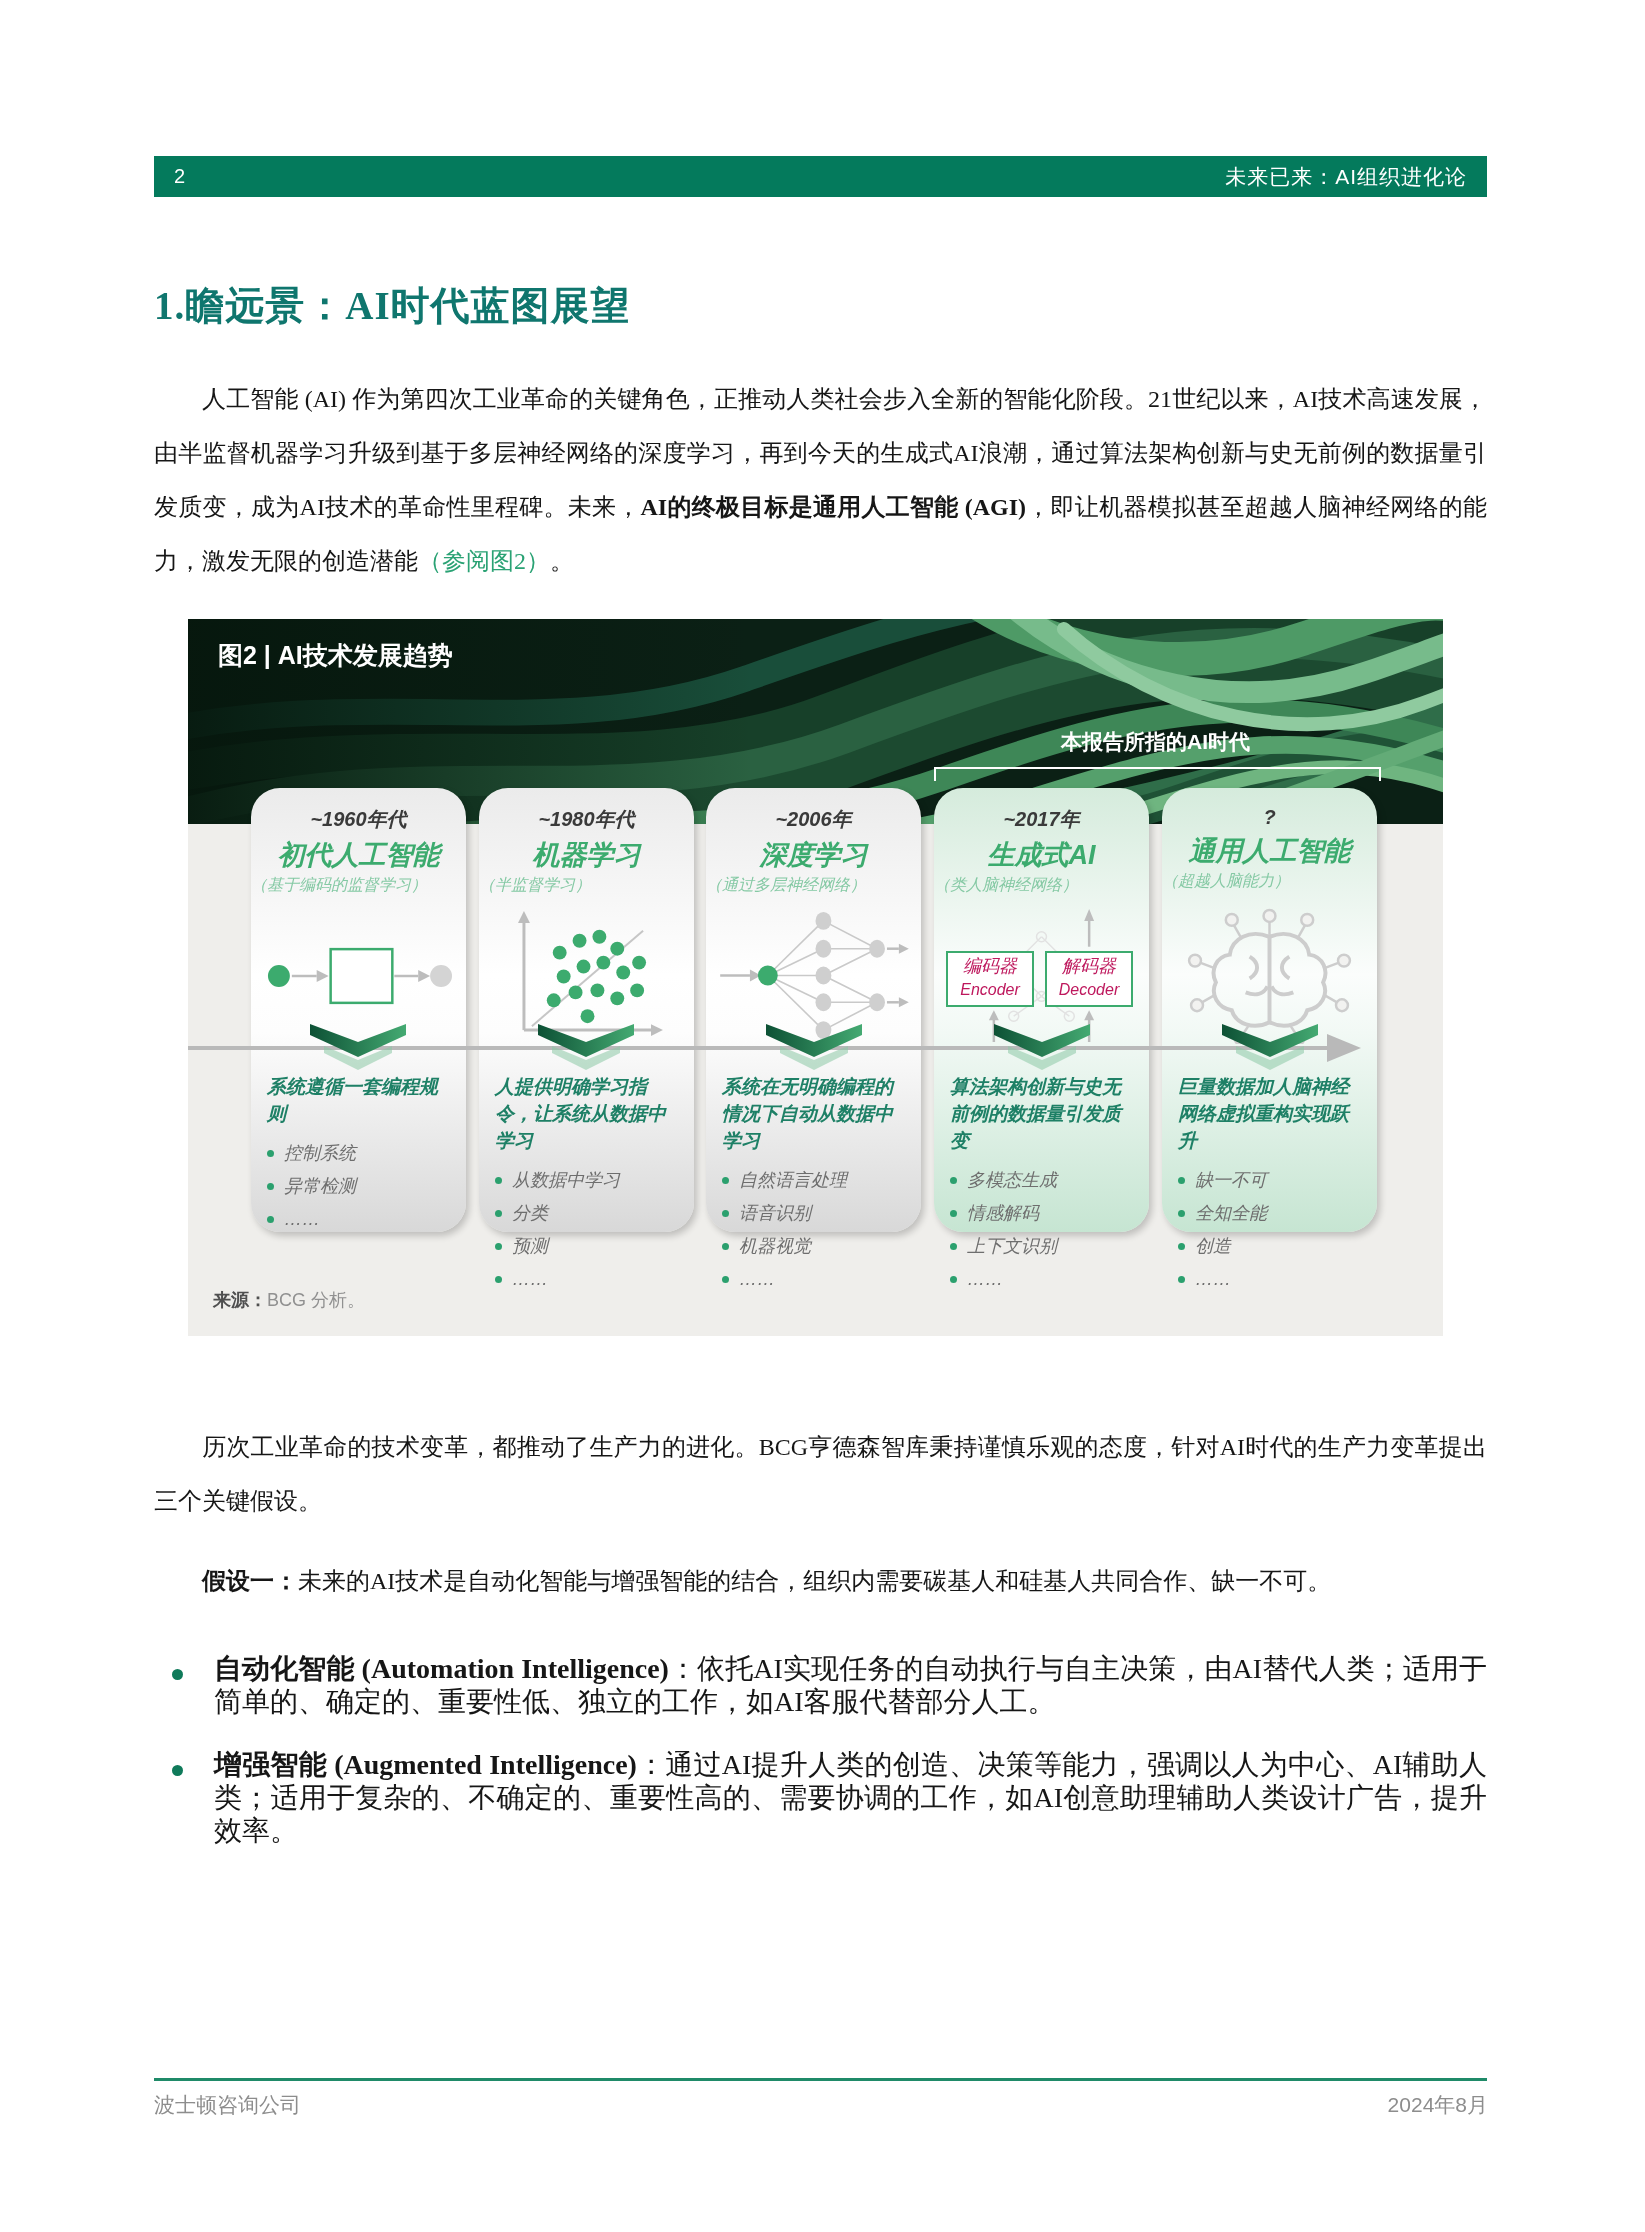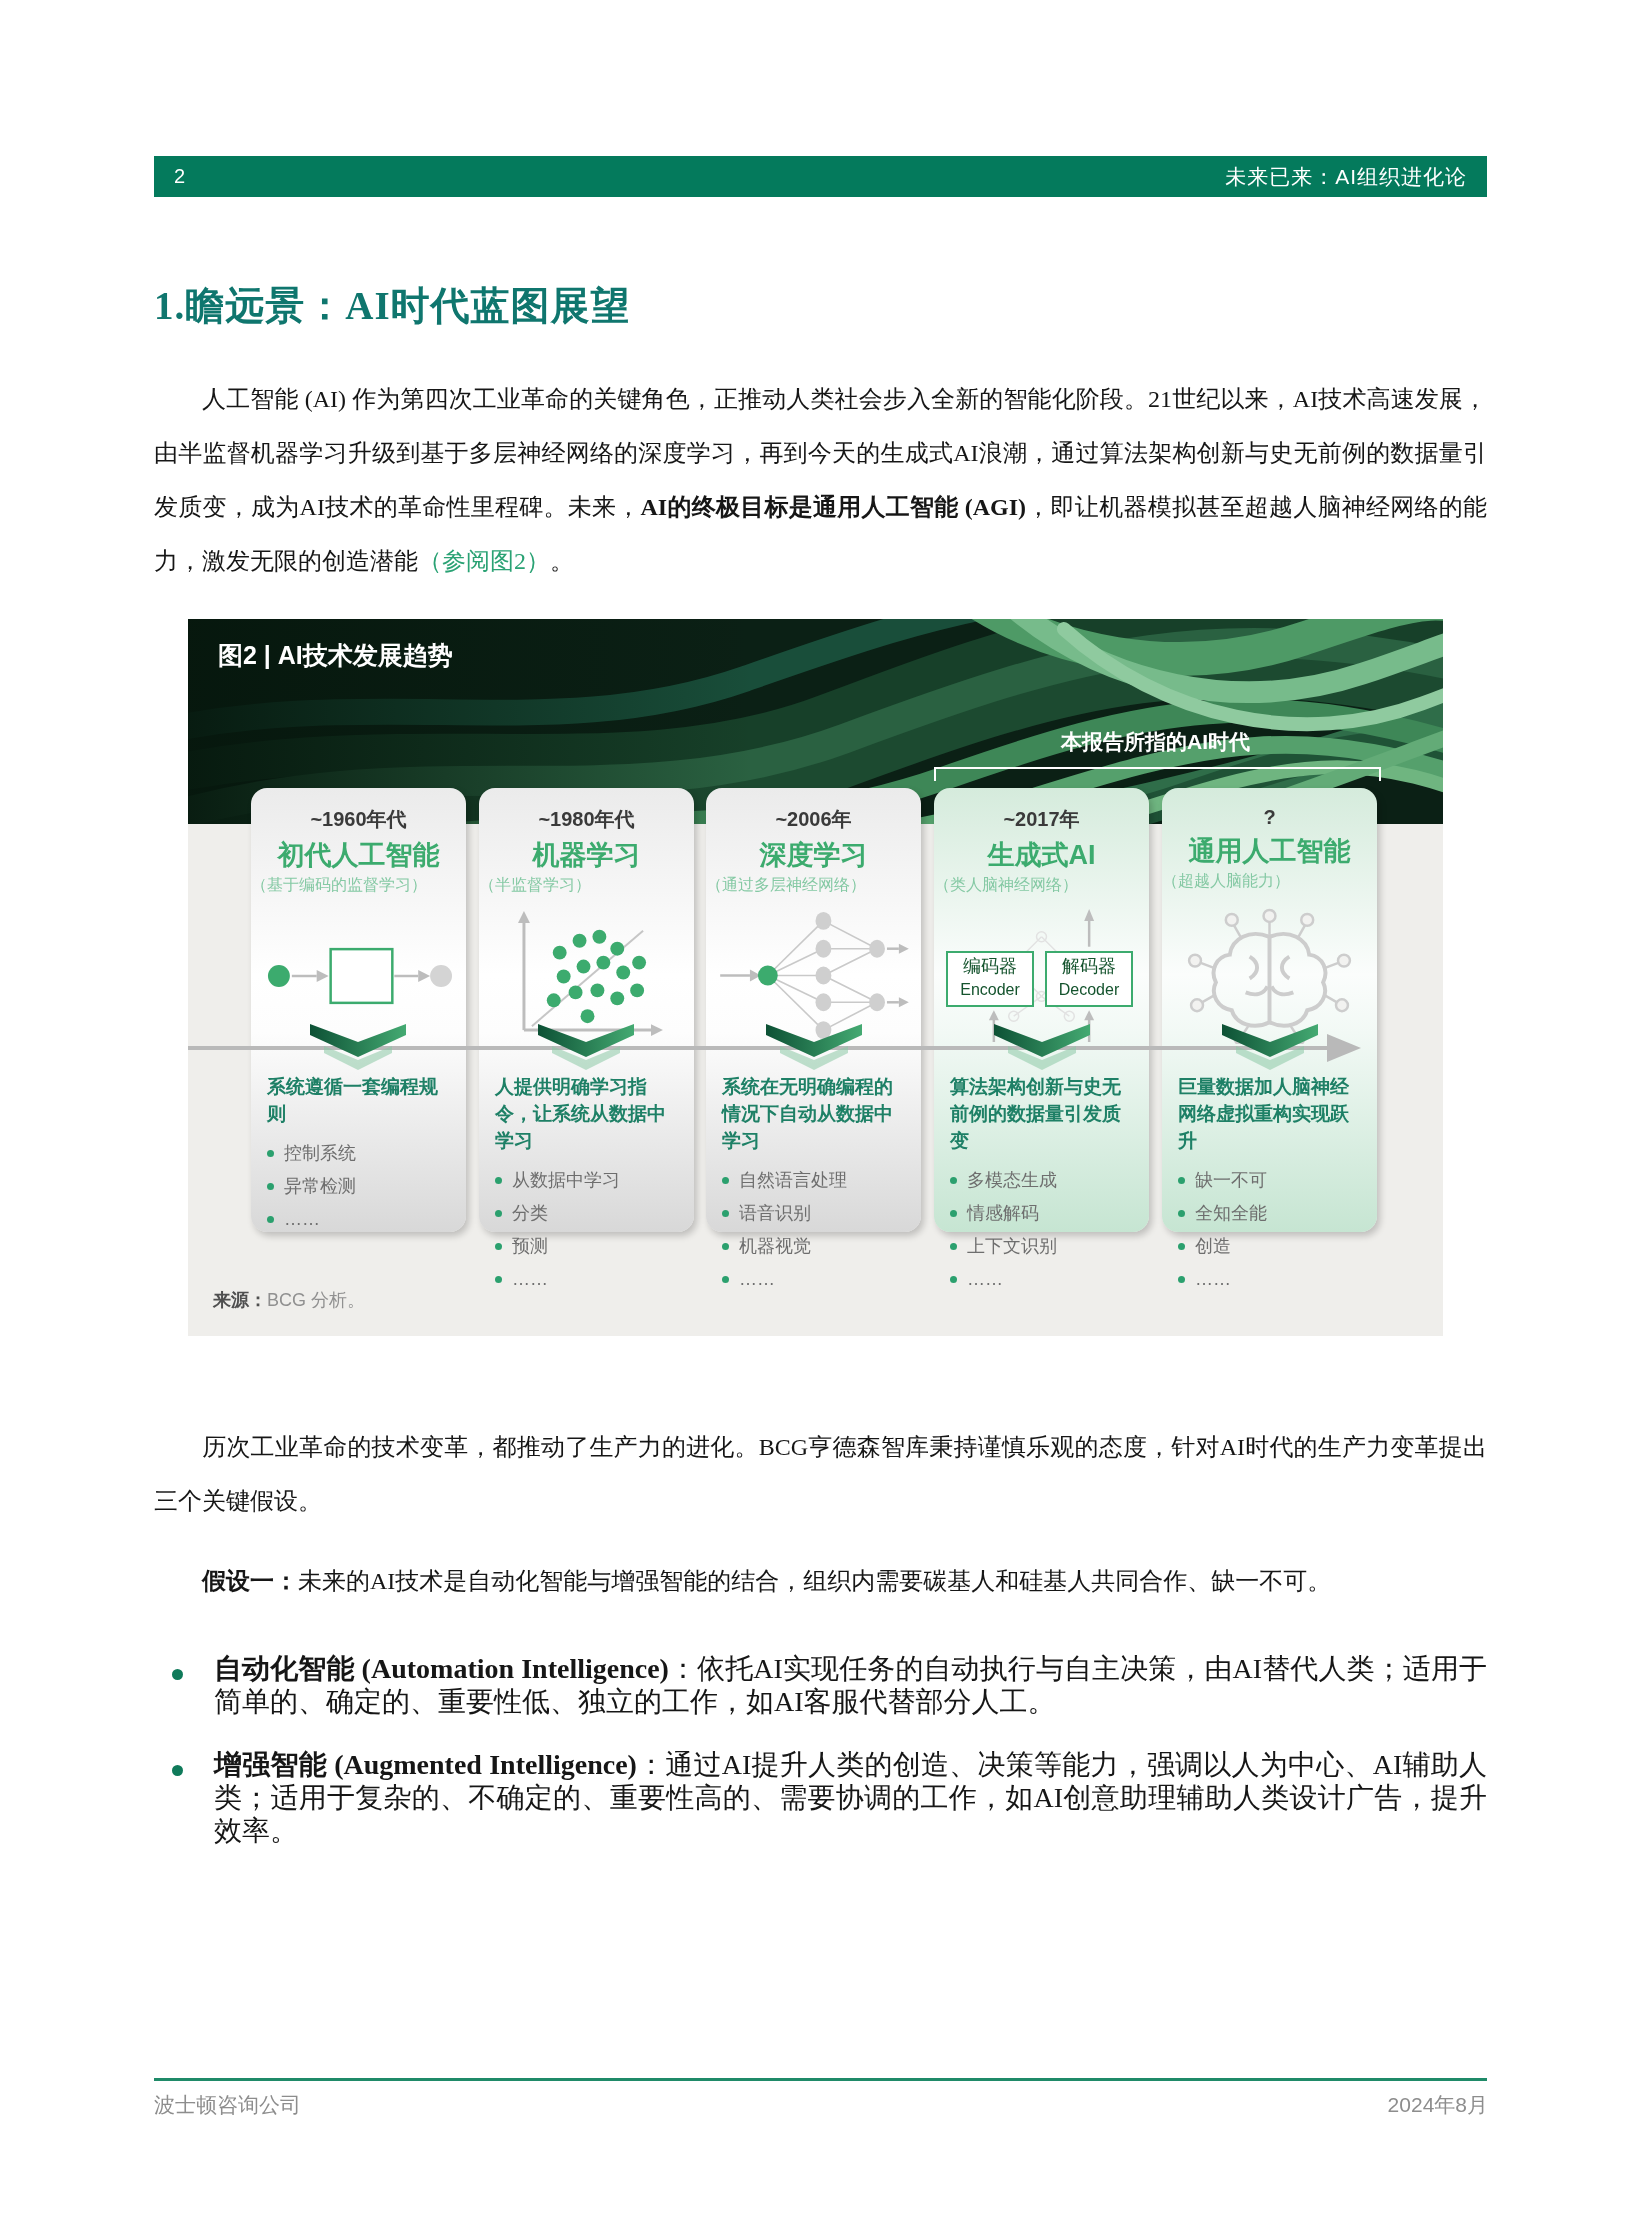--- a/index.html
+++ b/index.html
@@ -35,23 +35,23 @@
   
   .figure{position:absolute;left:188px;top:619px;width:1255px;height:717px;background:#efeeeb;
     font-family:"Liberation Sans",sans-serif;}
   .hero{position:absolute;left:0;top:0;width:1255px;height:205px;}
   .fig-title{position:absolute;left:30px;top:20px;color:#ffffff;font-size:25px;font-weight:700;z-index:5;}
   .era-label{position:absolute;left:746px;top:109px;width:443px;text-align:center;color:#ffffff;
     font-size:21px;font-weight:700;z-index:5;}
   .era-bracket{position:absolute;left:746px;top:148px;width:443px;height:12px;
     border-top:2px solid #ffffff;border-left:2px solid #ffffff;border-right:2px solid #ffffff;z-index:5;}
 
-  .card{position:absolute;top:169px;width:215px;height:444px;border-radius:16px;
+  .card{position:absolute;top:169px;width:215px;height:444px;border-radius:29px;
     background:linear-gradient(180deg,#ebebeb 0%,#ffffff 42%,#fdfdfd 55%,#d8d8d8 100%);
-    box-shadow:3px 4px 7px rgba(0,0,0,0.20);z-index:1;}
+    box-shadow:3px 4px 7px rgba(0,0,0,0.20);z-index:1;font-style:italic;}
   .card.green{background:linear-gradient(180deg,#d5ebdc 0%,#fbfdfc 42%,#f2f9f5 55%,#c6e5d2 100%);}
   .c1{left:63px;} .c2{left:291px;} .c3{left:518px;} .c4{left:746px;} .c5{left:974px;}
 
   .year{margin-top:18px;text-align:center;font-size:20px;font-weight:700;color:#3a3a3a;}
   .ctitle{margin-top:4px;text-align:center;font-size:27px;font-weight:700;color:#3cab6e;}
   .csub{margin-top:2px;text-align:left;font-size:16px;color:#85c9a4;}
   .icon-area{position:absolute;left:0;top:119px;width:215px;height:137px;
     display:flex;align-items:center;justify-content:center;}
   .card-text{position:absolute;left:16px;top:285px;width:185px;}
   .cheading{font-size:19px;line-height:27px;font-weight:700;color:#1e8066;}
@@ -61,21 +61,21 @@
     border-radius:50%;background:#2ba06e;}
 
   .timeline{position:absolute;left:0;top:427px;width:1139px;height:4px;background:#b9b9b9;z-index:2;}
   .timeline::after{content:"";position:absolute;right:-34px;top:-12px;width:0;height:0;
     border-left:34px solid #b9b9b9;border-top:14px solid transparent;border-bottom:14px solid transparent;}
   .chev{position:absolute;top:403px;width:96px;height:52px;z-index:3;}
   .v1{left:122px;} .v2{left:350px;} .v3{left:578px;} .v4{left:806px;} .v5{left:1034px;}
 
   .codec-wrap{position:relative;width:199px;height:137px;}
   .codec-box{position:absolute;top:44px;width:88px;height:56px;background:#ffffff;
-    border:2px solid #3cab6e;box-sizing:border-box;text-align:center;color:#14532d;z-index:2;}
+    border:2px solid #3cab6e;box-sizing:border-box;text-align:center;color:#be185d;z-index:2;}
   .codec-box .cn{display:block;font-size:18px;line-height:26px;}
   .codec-box .en{display:block;font-size:16px;line-height:22px;}
   .codec-box.enc{left:4px;} .codec-box.dec{left:103px;}
   .codec-svg{position:absolute;left:0;top:0;z-index:1;}
 
   .fig-source{position:absolute;left:25px;top:669px;font-size:18px;color:#909090;}
   .fig-source .slabel{font-weight:700;color:#4f4f4f;}
 
   
   .footer-rule{position:absolute;left:154px;top:2078px;width:1333px;height:3px;background:#1f8a68;}

